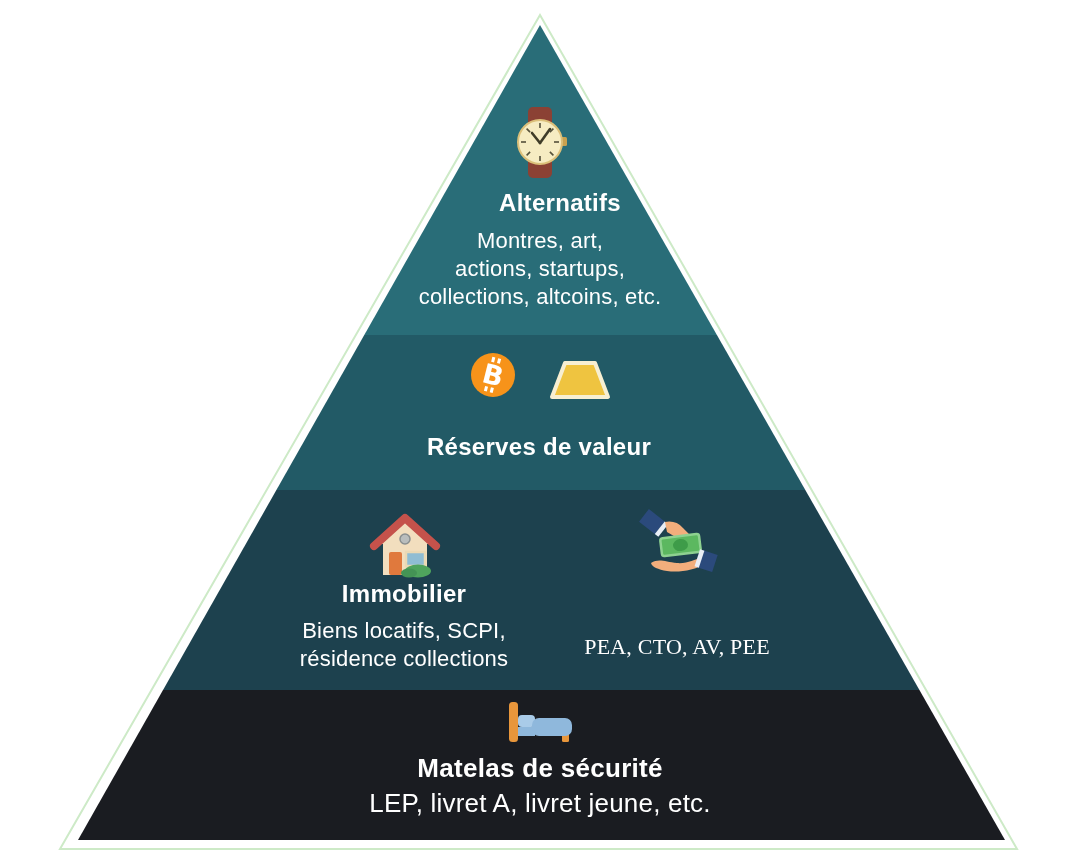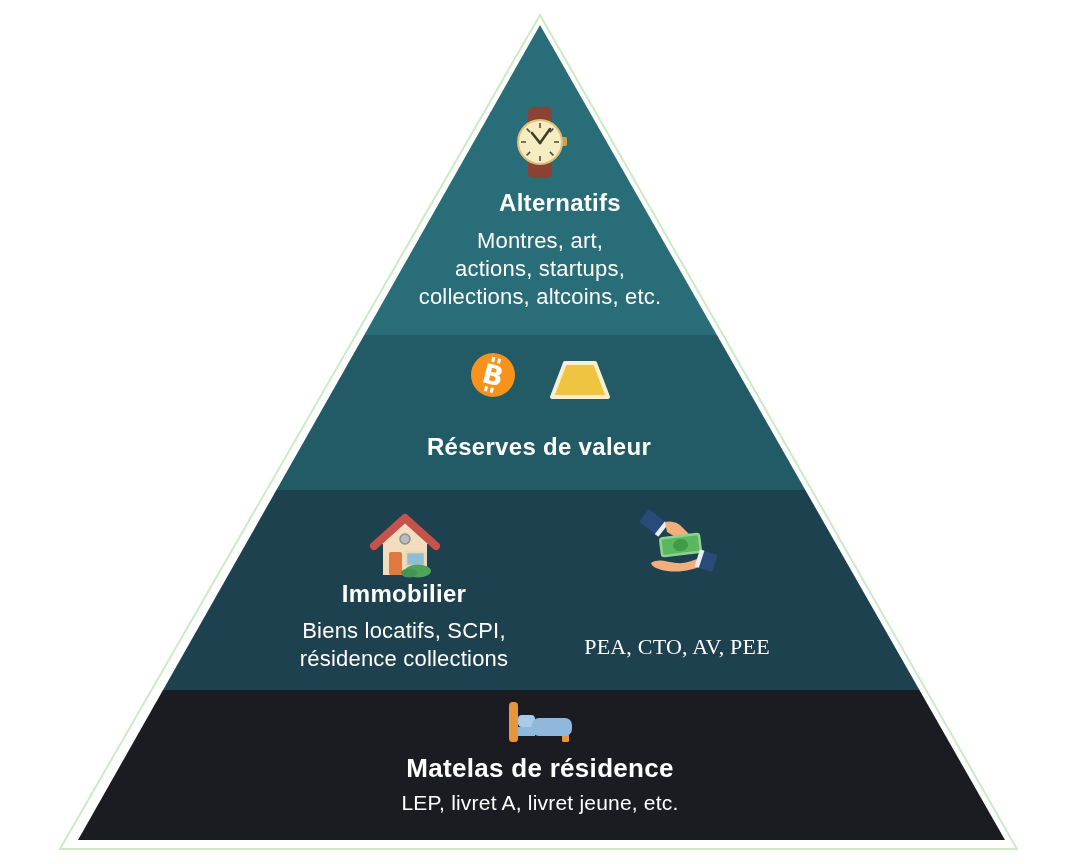--- a/index.html
+++ b/index.html
@@ -8,21 +8,21 @@
     font-family:"Liberation Sans",sans-serif;overflow:hidden;
   }
   .stage svg{position:absolute;left:0;top:0;}
   .txt{
     position:absolute;transform:translateX(-50%);
     color:#ffffff;text-align:center;white-space:nowrap;
   }
   .title{font-weight:700;font-size:24px;line-height:30px;letter-spacing:.3px;}
   .title-lg{font-weight:700;font-size:26px;line-height:32px;letter-spacing:.3px;}
   .sub{font-weight:400;font-size:22px;line-height:28px;letter-spacing:.2px;}
-  .sub-lg{font-weight:400;font-size:21px;line-height:30px;letter-spacing:.2px;}
+  .sub-lg{font-weight:400;font-size:26px;line-height:30px;letter-spacing:.2px;}
   .sub span{display:block;}
 </style>
 </head>
 <body>
 
 <div class="stage">
 
   <svg width="1080" height="864" viewBox="0 0 1080 864">
     <defs>
       <clipPath id="pyr">
@@ -124,18 +124,18 @@
   <div class="txt title" style="left:404px;top:579px;">Immobilier</div>
   <div class="txt sub" style="left:404px;top:617px;">
     <span>Biens locatifs, SCPI,</span>
     <span>résidence collections</span>
   </div>
 
   <div class="txt sub" style="left:677px;top:633px;font-family:Liberation Serif, serif;">
     <span>PEA, CTO, AV, PEE</span>
   </div>
 
-  <div class="txt title-lg" style="left:540px;top:752px;">Matelas de résidence</div>
+  <div class="txt title-lg" style="left:540px;top:752px;">Matelas de sécurité</div>
   <div class="txt sub-lg" style="left:540px;top:788px;">
     <span>LEP, livret A, livret jeune, etc.</span>
   </div>
 
 </div>
 
 </body></html>

